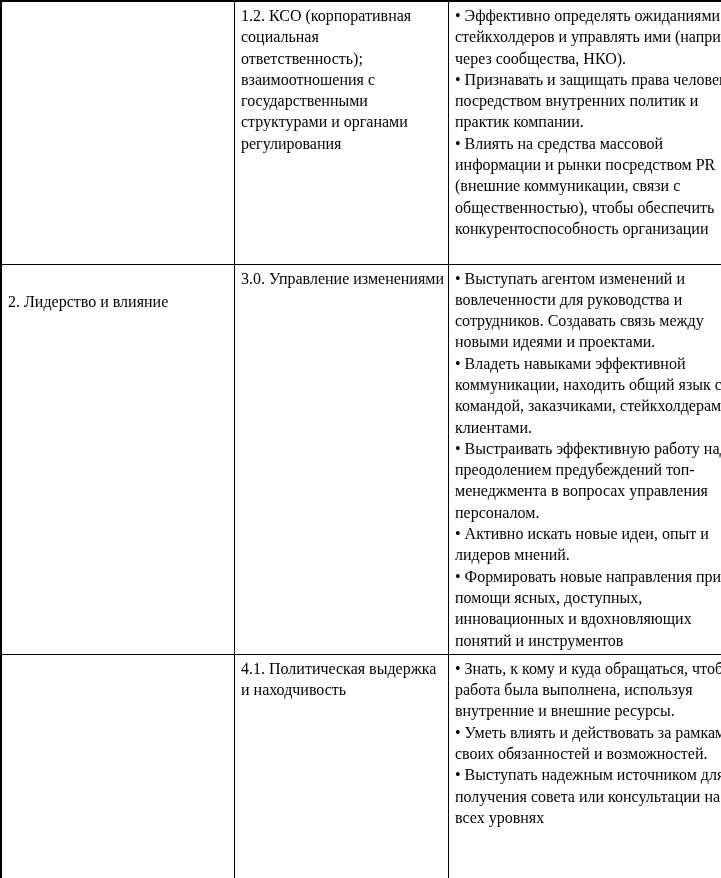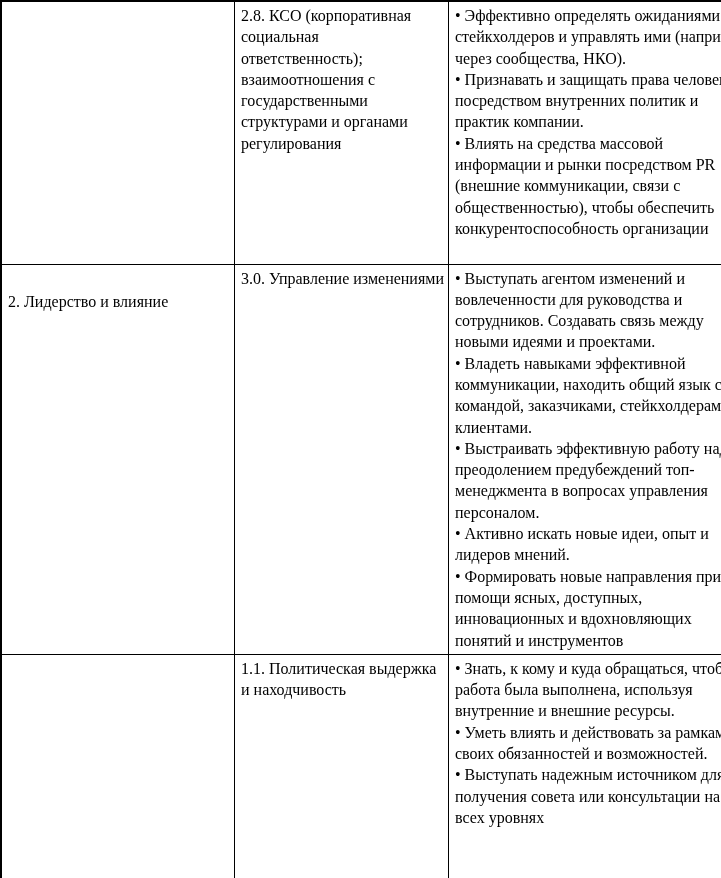--- a/index.html
+++ b/index.html
@@ -47,21 +47,21 @@
 <body>
 
 <table class="doc-table">
   <tbody>
 
     <tr class="row-1">
       <td class="col-category">
         <p></p>
       </td>
       <td class="col-competency">
-        <p>2.8. КСО (корпоративная социальная ответственность); взаимоотношения с государственными структурами и органами регулирования</p>
+        <p>1.2. КСО (корпоративная социальная ответственность); взаимоотношения с государственными структурами и органами регулирования</p>
       </td>
       <td class="col-indicators">
         <p>• Эффективно определять ожиданиями стейкхолдеров и управлять ими (например, через сообщества, НКО).</p>
         <p>• Признавать и защищать права человека посредством внутренних политик и практик компании.</p>
         <p>• Влиять на средства массовой информации и рынки посредством PR (внешние коммуникации, связи с общественностью), чтобы обеспечить конкурентоспособность организации</p>
       </td>
     </tr>
 
     <tr class="row-2">
       <td class="col-category offset-top">
@@ -77,21 +77,21 @@
         <p>• Активно искать новые идеи, опыт и лидеров мнений.</p>
         <p>• Формировать новые направления при помощи ясных, доступных, инновационных и вдохновляющих понятий и инструментов</p>
       </td>
     </tr>
 
     <tr class="row-3">
       <td class="col-category">
         <p></p>
       </td>
       <td class="col-competency">
-        <p>1.1. Политическая выдержка и находчивость</p>
+        <p>4.1. Политическая выдержка и находчивость</p>
       </td>
       <td class="col-indicators">
         <p>• Знать, к кому и куда обращаться, чтобы работа была выполнена, используя внутренние и внешние ресурсы.</p>
         <p>• Уметь влиять и действовать за рамками своих обязанностей и возможностей.</p>
         <p>• Выступать надежным источником для получения совета или консультации на всех уровнях</p>
       </td>
     </tr>
 
   </tbody>
 </table>

